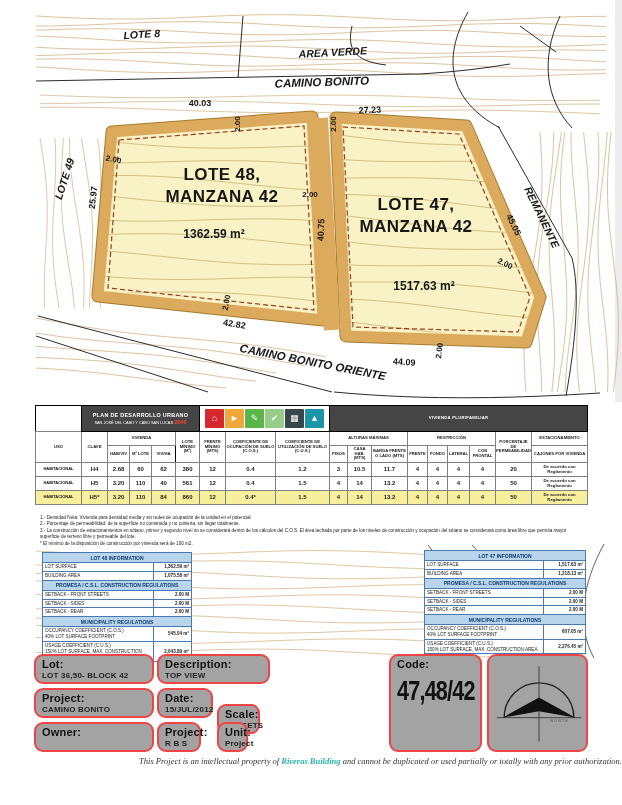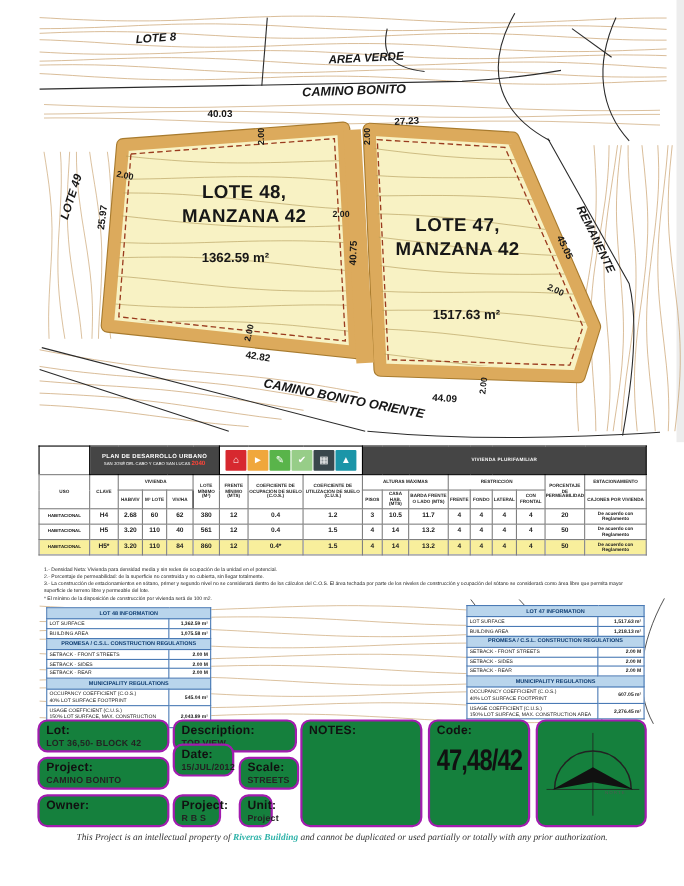--- a/index.html
+++ b/index.html
@@ -32,25 +32,25 @@
   .zt .bL{border-left:1.4px solid #000}
   .fnotes{position:absolute;left:40px;top:515px;width:545px;font-size:4.6px;line-height:1.4;color:#222}
   .fnotes div{white-space:normal}
   
   .itab{position:absolute;border-collapse:collapse;background:#fff;table-layout:fixed;border:1px solid #4a7ab5}
   .itab td{border:0.6px solid #4a7ab5;font-size:4.6px;color:#222;padding:1px 2px;line-height:1.25}
   .itab .ih{background:#b9d5ec;color:#0d3b70;font-weight:bold;text-align:center;font-size:5px;padding:1.5px 0}
   .itab .val{text-align:right;font-weight:600}
   
   .tb{position:absolute;left:32px;top:652px;width:558px;height:102px}
-  .tbox{position:absolute;border:2px solid #a21caf;border-radius:9px;background:#15803d;padding:2px 6px;box-sizing:border-box}
+  .tbox{position:absolute;border:2px solid #ef4444;border-radius:9px;background:#a3a3a3;padding:2px 6px;box-sizing:border-box}
   .tlabel{font-weight:bold;font-size:11px;color:#111;letter-spacing:.2px}
   .tval{font-size:8px;font-weight:bold;color:#222;margin-top:1px;letter-spacing:.2px}
   .code-val{font-size:27px;font-weight:bold;color:#111;transform:scaleX(.8);transform-origin:left;white-space:nowrap;margin-top:6px;letter-spacing:-1px}
-  .disc{position:absolute;left:0;top:756px;width:622px;text-align:center;font-family:"Liberation Serif",serif;font-style:italic;font-size:8.5px;color:#333}
+  .disc{position:absolute;left:0;top:756px;width:622px;text-align:right;font-family:"Liberation Serif",serif;font-style:italic;font-size:8.5px;color:#333}
   .brand{color:#2fb3a9;font-weight:bold}
 </style>
 </head>
 <body>
 
 <div class="page">
   <div class="scan-edge"></div>
 
   <svg id="plan-svg" class="plan" width="622" height="402" viewBox="0 0 622 402">
     <defs>
@@ -443,38 +443,35 @@
       <div class="tval">CAMINO BONITO</div>
     </div>
     <div class="tbox" style="left:2px;top:70px;width:120px;height:30px">
       <div class="tlabel">Owner:</div>
       <div class="tval"></div>
     </div>
     <div class="tbox" style="left:125px;top:2px;width:113px;height:30px">
       <div class="tlabel">Description:</div>
       <div class="tval">TOP VIEW</div>
     </div>
-    <div class="tbox" style="left:125px;top:24px;width:56px;height:30px">
+    <div class="tbox" style="left:125px;top:36px;width:56px;height:30px">
       <div class="tlabel">Date:</div>
       <div class="tval">15/JUL/2012</div>
     </div>
-    <div class="tbox" style="left:185px;top:36px;width:55px;height:30px">
+    <div class="tbox" style="left:185px;top:52px;width:43px;height:30px">
       <div class="tlabel">Scale:</div>
       <div class="tval">STREETS</div>
     </div>
     <div class="tbox" style="left:125px;top:70px;width:44px;height:30px">
       <div class="tlabel">Project:</div>
       <div class="tval">R B S</div>
     </div>
     <div class="tbox" style="left:185px;top:70px;width:31px;height:30px">
       <div class="tlabel">Unit:</div>
       <div class="tval">Project</div>
-    </div>
-    <div class="tbox" style="left:241px;top:2px;width:111px;height:98px">
-      <div class="tlabel">NOTES:</div>
     </div>
     <div class="tbox" style="left:357px;top:2px;width:93px;height:98px">
       <div class="tlabel">Code:</div>
       <div class="code-val">47,48/42</div>
     </div>
     <div class="tbox" style="left:455px;top:2px;width:101px;height:98px">
       <svg width="88" height="90" viewBox="0 0 96 92" style="display:block;margin:0 auto">
         <path d="M10,62 A38,38 0 0 1 86,62" fill="none" stroke="#222" stroke-width="1.5"></path>
         <line x1="2" y1="62" x2="94" y2="62" stroke="#222" stroke-width="0.8"></line>
         <line x1="48" y1="6" x2="48" y2="88" stroke="#222" stroke-width="0.8"></line>

